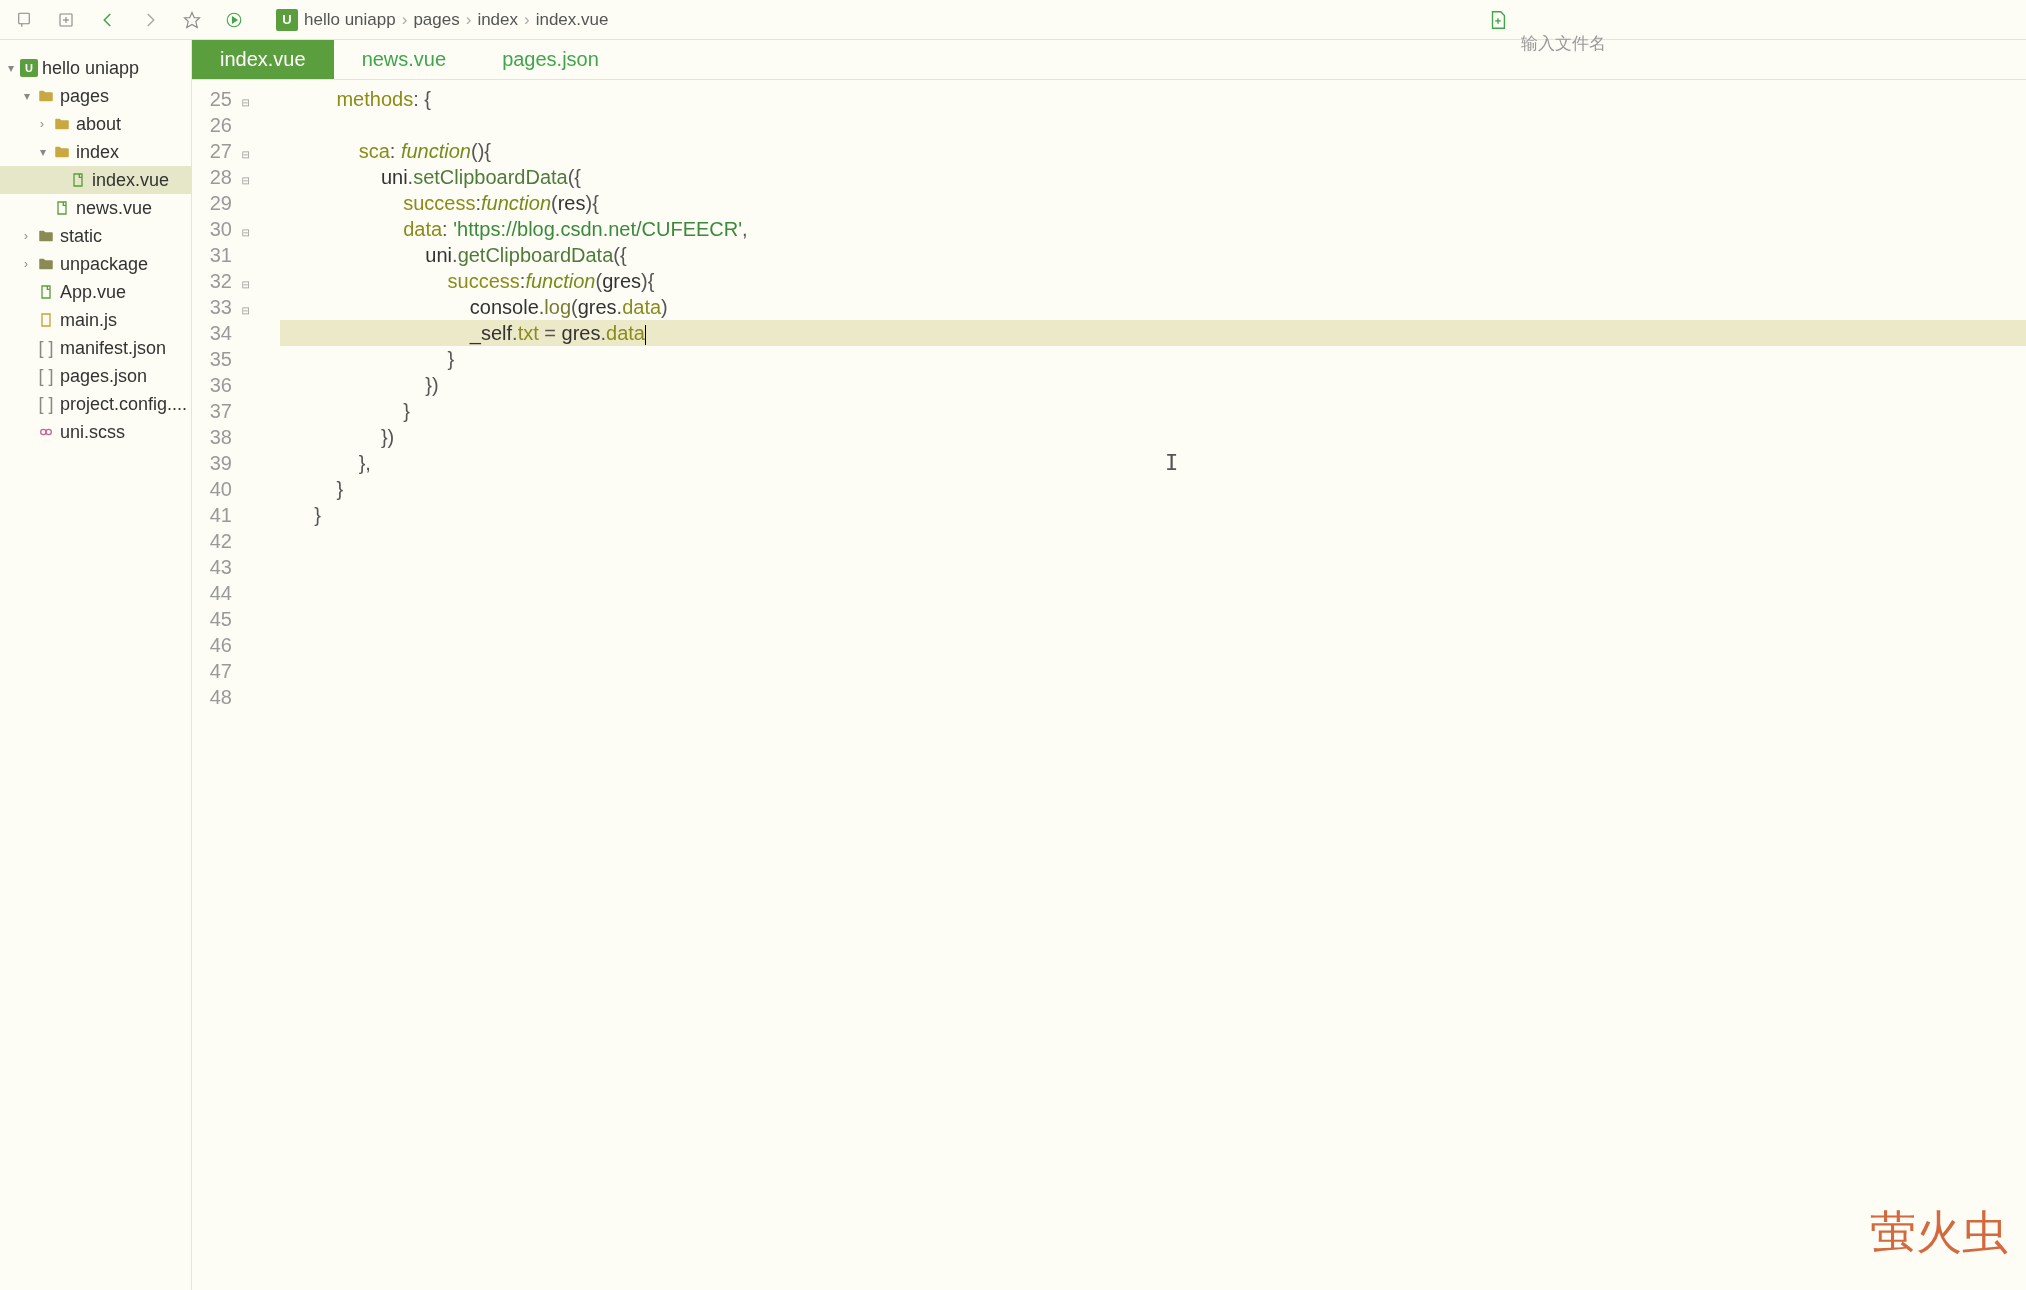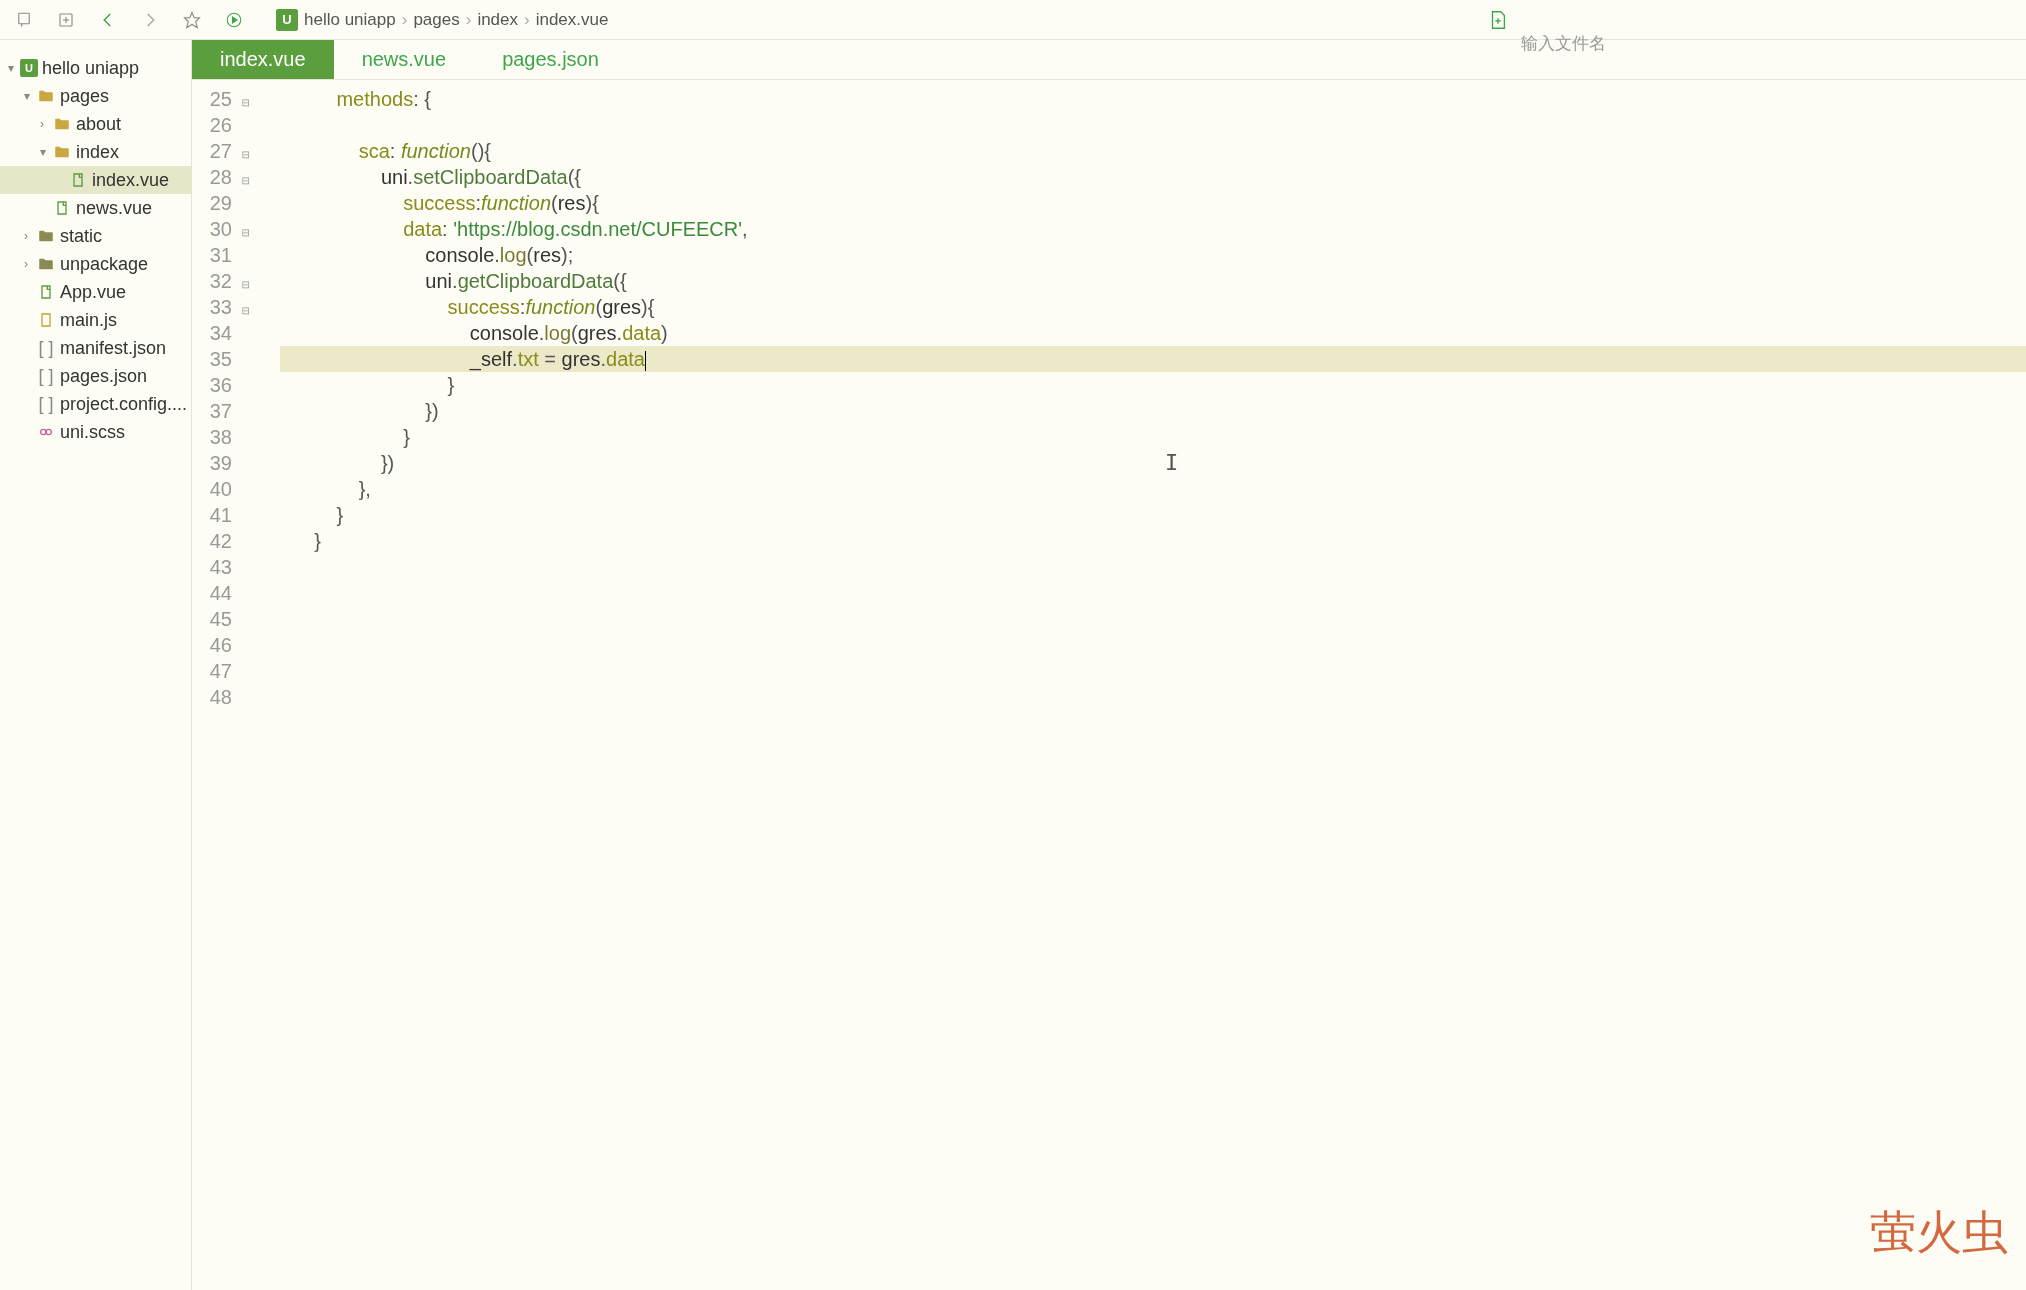--- a/index.html
+++ b/index.html
@@ -440,21 +440,20 @@
           <div class="gutter-row">48</div>
         </div>
       <div class="code" id="code">
 
       <div class="code-line">        <span class="tk-key">methods</span><span class="tk-punc">:</span> <span class="tk-punc">{</span></div>
           <div class="code-line"></div>
           <div class="code-line">            <span class="tk-key">sca</span><span class="tk-punc">:</span> <span class="tk-func">function</span><span class="tk-punc">(){</span></div>
           <div class="code-line">                <span class="tk-obj">uni</span><span class="tk-punc">.</span><span class="tk-call">setClipboardData</span><span class="tk-punc">({</span></div>
           <div class="code-line">                    <span class="tk-key">success</span><span class="tk-punc">:</span><span class="tk-func">function</span><span class="tk-punc">(</span><span class="tk-var">res</span><span class="tk-punc">){</span></div>
           <div class="code-line">                    <span class="tk-key">data</span><span class="tk-punc">:</span> <span class="tk-str">'https://blog.csdn.net/CUFEECR'</span><span class="tk-punc">,</span></div>
-          <div class="code-line">                        <span class="tk-obj">console</span><span class="tk-punc">.</span><span class="tk-log">log</span><span class="tk-punc">(</span><span class="tk-var">res</span><span class="tk-punc">);</span></div>
           <div class="code-line">                        <span class="tk-obj">uni</span><span class="tk-punc">.</span><span class="tk-call">getClipboardData</span><span class="tk-punc">({</span></div>
           <div class="code-line">                            <span class="tk-key">success</span><span class="tk-punc">:</span><span class="tk-func">function</span><span class="tk-punc">(</span><span class="tk-var">gres</span><span class="tk-punc">){</span></div>
           <div class="code-line">                                <span class="tk-obj">console</span><span class="tk-punc">.</span><span class="tk-log">log</span><span class="tk-punc">(</span><span class="tk-var">gres</span><span class="tk-punc">.</span><span class="tk-key">data</span><span class="tk-punc">)</span></div>
           <div class="code-line hl">                                <span class="tk-obj">_self</span><span class="tk-punc">.</span><span class="tk-key">txt</span> <span class="tk-punc">=</span> <span class="tk-var">gres</span><span class="tk-punc">.</span><span class="tk-key">data</span><span class="cursor"></span></div>
           <div class="code-line">                            <span class="tk-punc">}</span></div>
           <div class="code-line">                        <span class="tk-punc">})</span></div>
           <div class="code-line">                    <span class="tk-punc">}</span></div>
           <div class="code-line">                <span class="tk-punc">})</span></div>
           <div class="code-line">            <span class="tk-punc">},</span></div>
           <div class="code-line">        <span class="tk-punc">}</span></div>

